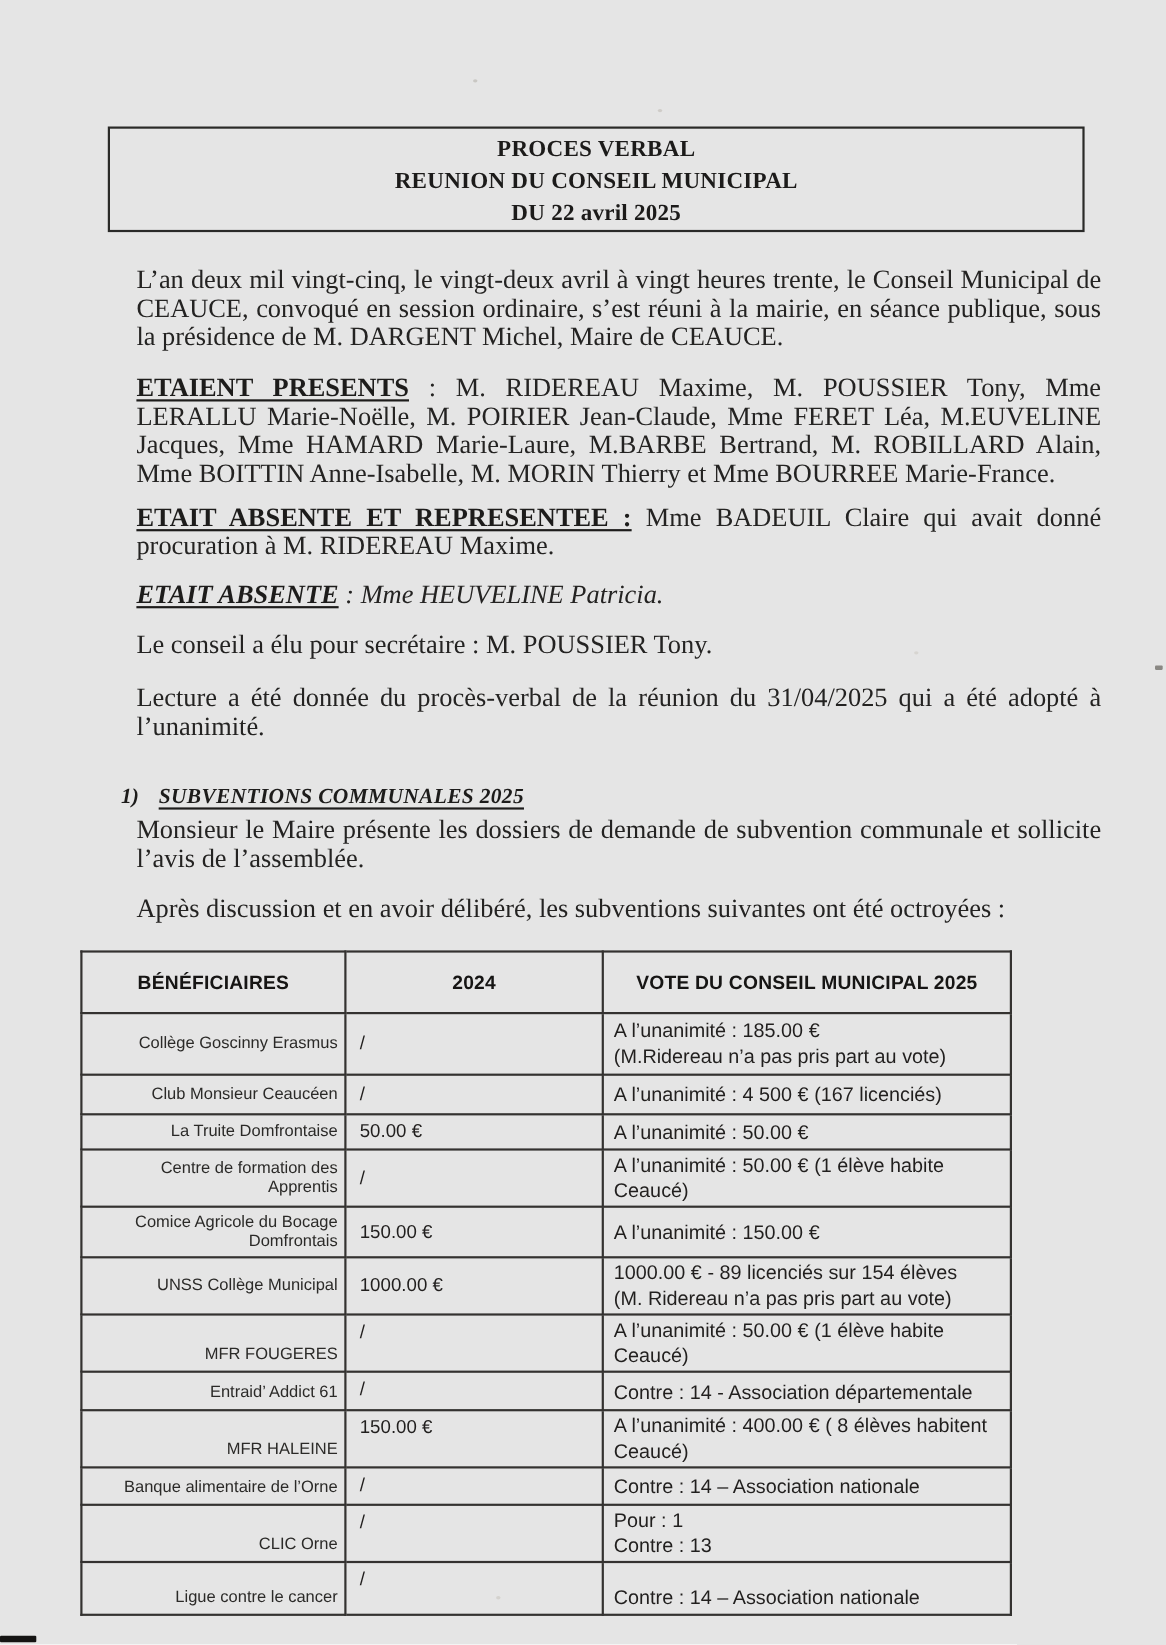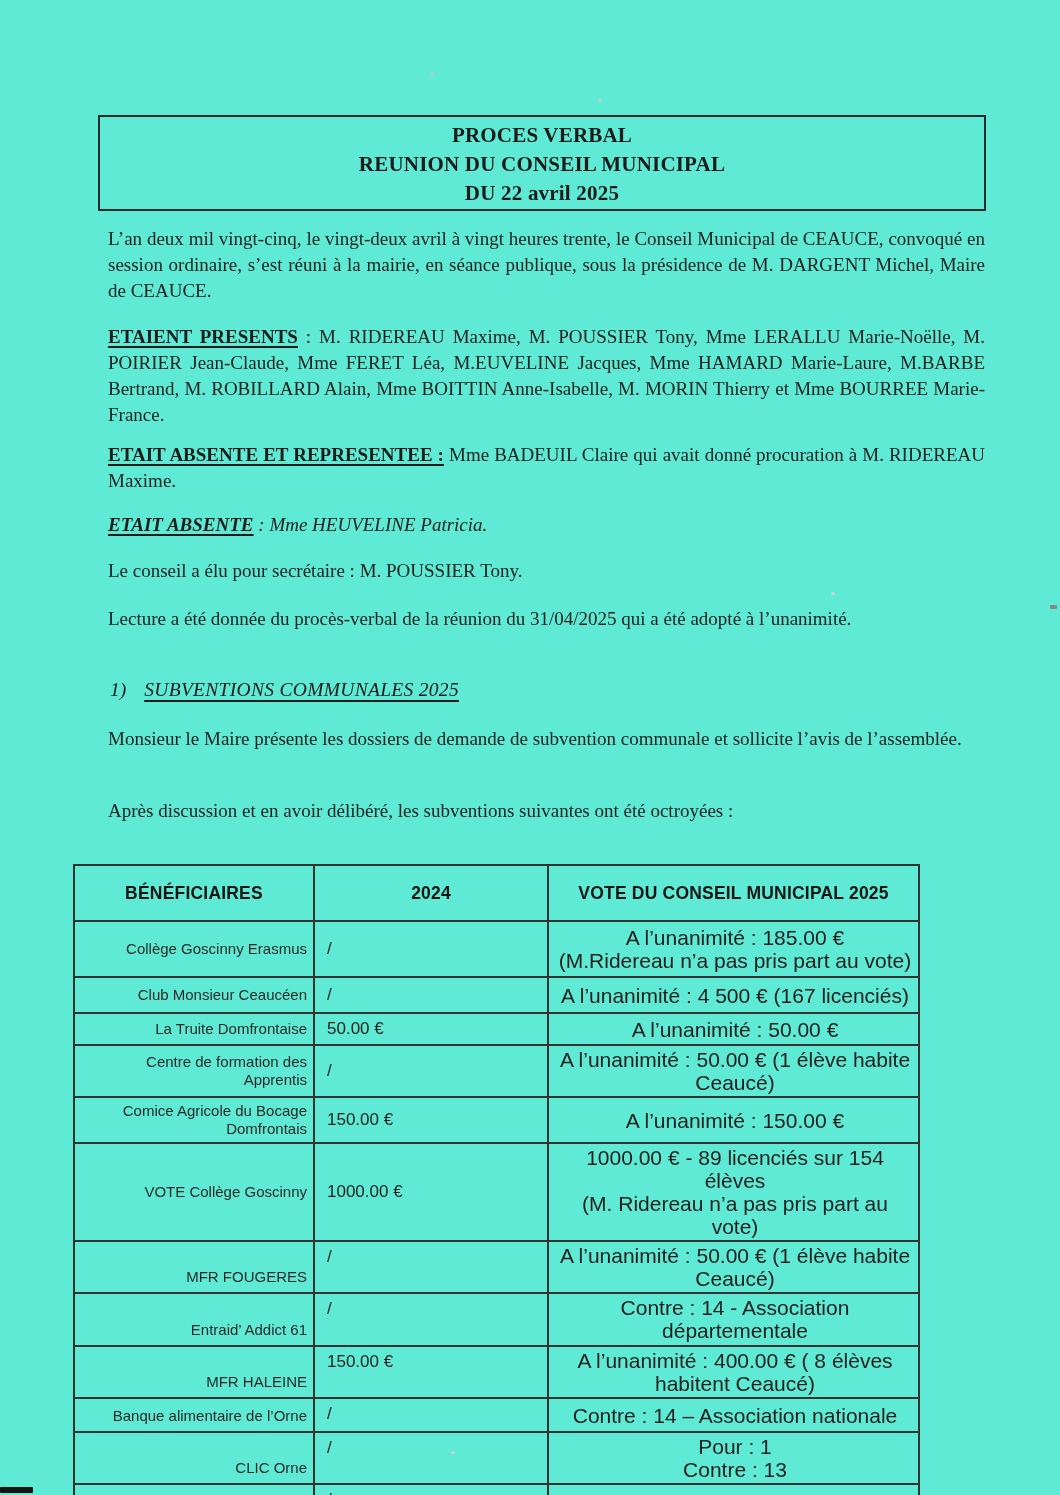--- a/index.html
+++ b/index.html
@@ -5,21 +5,21 @@
 <style>
   html, body {
     margin: 0;
     padding: 0;
     background: #ffffff;
   }
   .page {
     position: relative;
     width: 1060px;
     height: 1495px;
-    background: #5eead4;
+    background: #e5e5e5;
     overflow: hidden;
     font-family: "Liberation Serif", serif;
     color: #222120;
   }
 
   
   .title-box {
     position: absolute;
     left: 98px;
     top: 115px;
@@ -36,25 +36,25 @@
     line-height: 29px;
     letter-spacing: 0.2px;
     color: #1c1b1a;
   }
 
   
   .para {
     position: absolute;
     left: 108px;
     width: 877px;
-    font-size: 19px;
+    font-size: 24px;
     line-height: 26px;
     text-align: justify;
     color: #242322;
-    margin: 0;
+    margin: 16px;
   }
   .label-bu {
     font-weight: 700;
     text-decoration: underline;
     text-decoration-thickness: 2px;
     text-underline-offset: 3px;
     color: #1d1c1b;
   }
   .p-intro        { top: 226px; }
   .p-presents     { top: 324px; }
@@ -62,23 +62,23 @@
   .p-absente      { top: 512px; font-style: italic; }
   .p-secretaire   { top: 558px; }
   .p-lecture      { top: 606px; }
   .p-maire        { top: 726px; }
   .p-apres        { top: 798px; }
 
   
   .section-heading {
     position: absolute;
     left: 110px;
-    top: 679px;
+    top: 714px;
     font-size: 19.5px;
-    font-weight: 400;
+    font-weight: 700;
     font-style: italic;
     color: #1d1c1b;
     margin: 0;
   }
   .section-number { margin-right: 18px; }
   .section-title {
     text-decoration: underline;
     text-decoration-thickness: 2px;
     text-underline-offset: 4px;
     letter-spacing: 0.3px;
@@ -119,24 +119,24 @@
     text-align: right;
     padding: 4px 6px 4px 8px;
     color: #2b2a28;
   }
   .cell-2024 {
     font-size: 17px;
     padding: 2px 6px 2px 12px;
     text-align: left;
   }
   .cell-vote {
-    font-size: 21px;
+    font-size: 18px;
     line-height: 23px;
     padding: 2px 6px 2px 9px;
-    text-align: center;
+    text-align: left;
     white-space: pre-line;
   }
 
   
   .subventions tbody tr:nth-child(1)  { height: 56px; }
   .subventions tbody tr:nth-child(2)  { height: 36px; }
   .subventions tbody tr:nth-child(3)  { height: 32px; }
   .subventions tbody tr:nth-child(4)  { height: 48px; }
   .subventions tbody tr:nth-child(5)  { height: 39px; }
   .subventions tbody tr:nth-child(6)  { height: 42px; }
@@ -253,21 +253,21 @@
           <td class="cell-label">Centre de formation des Apprentis</td>
           <td class="cell-2024">/</td>
           <td class="cell-vote">A l’unanimité : 50.00 € (1 élève habite Ceaucé)</td>
         </tr>
         <tr>
           <td class="cell-label">Comice Agricole du Bocage Domfrontais</td>
           <td class="cell-2024">150.00 €</td>
           <td class="cell-vote">A l’unanimité : 150.00 €</td>
         </tr>
         <tr>
-          <td class="cell-label">VOTE Collège Goscinny</td>
+          <td class="cell-label">UNSS Collège Municipal</td>
           <td class="cell-2024">1000.00 €</td>
           <td class="cell-vote">1000.00 € - 89 licenciés sur 154 élèves
 (M. Ridereau n’a pas pris part au vote)</td>
         </tr>
         <tr>
           <td class="cell-label">MFR FOUGERES</td>
           <td class="cell-2024">/</td>
           <td class="cell-vote">A l’unanimité : 50.00 € (1 élève habite Ceaucé)</td>
         </tr>
         <tr>

